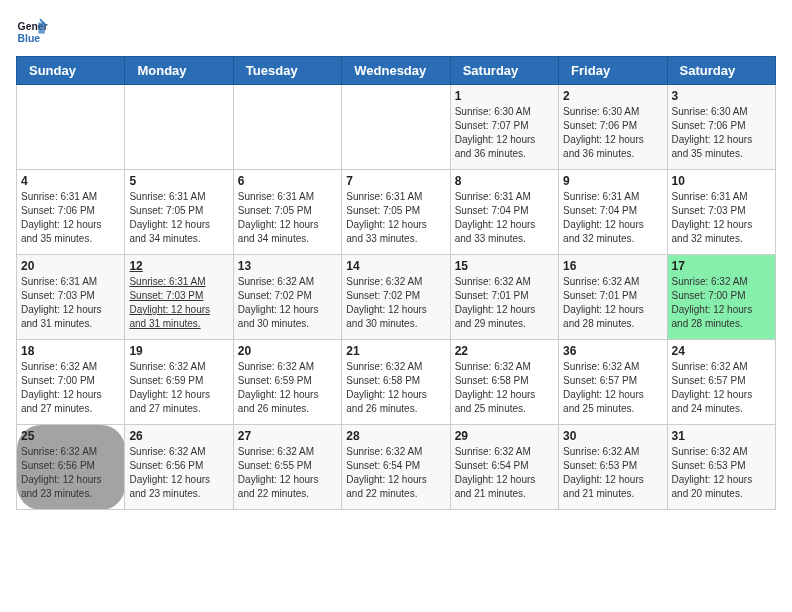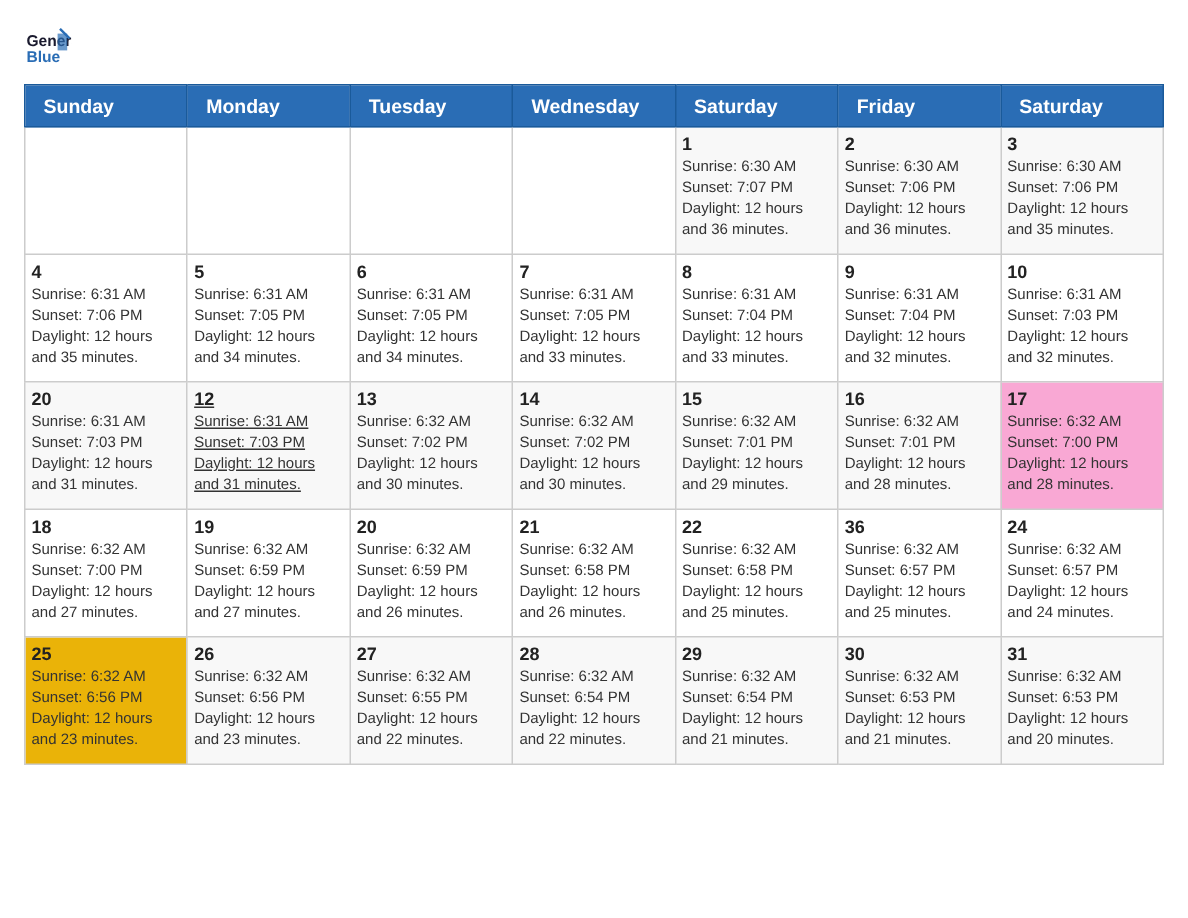--- a/index.html
+++ b/index.html
@@ -234,21 +234,21 @@
 Daylight: 12 hours
 and 29 minutes.</div>
         </td>
         <td style="background: rgb(248, 248, 248);">
           <span class="day-number">16</span>
           <div class="day-info" style="white-space: pre-line;">Sunrise: 6:32 AM
 Sunset: 7:01 PM
 Daylight: 12 hours
 and 28 minutes.</div>
         </td>
-        <td style="background: #f9a8d4;">
+        <td style="background: #86efac;">
           <span class="day-number">17</span>
           <div class="day-info" style="white-space: pre-line;">Sunrise: 6:32 AM
 Sunset: 7:00 PM
 Daylight: 12 hours
 and 28 minutes.</div>
         </td>
       </tr>
       <tr>
         <td style="background: rgb(255, 255, 255);">
           <span class="day-number">18</span>
@@ -294,21 +294,21 @@
         </td>
         <td style="background: rgb(255, 255, 255);">
           <span class="day-number">24</span>
           <div class="day-info" style="white-space: pre-line;">Sunrise: 6:32 AM
 Sunset: 6:57 PM
 Daylight: 12 hours
 and 24 minutes.</div>
         </td>
       </tr>
       <tr>
-        <td style="background: #eab308;">
+        <td style="background: #a3a3a3; border-radius: 24px;">
           <span class="day-number">25</span>
           <div class="day-info" style="white-space: pre-line;">Sunrise: 6:32 AM
 Sunset: 6:56 PM
 Daylight: 12 hours
 and 23 minutes.</div>
         </td>
         <td style="background: rgb(248, 248, 248);">
           <span class="day-number">26</span>
           <div class="day-info" style="white-space: pre-line;">Sunrise: 6:32 AM
 Sunset: 6:56 PM

